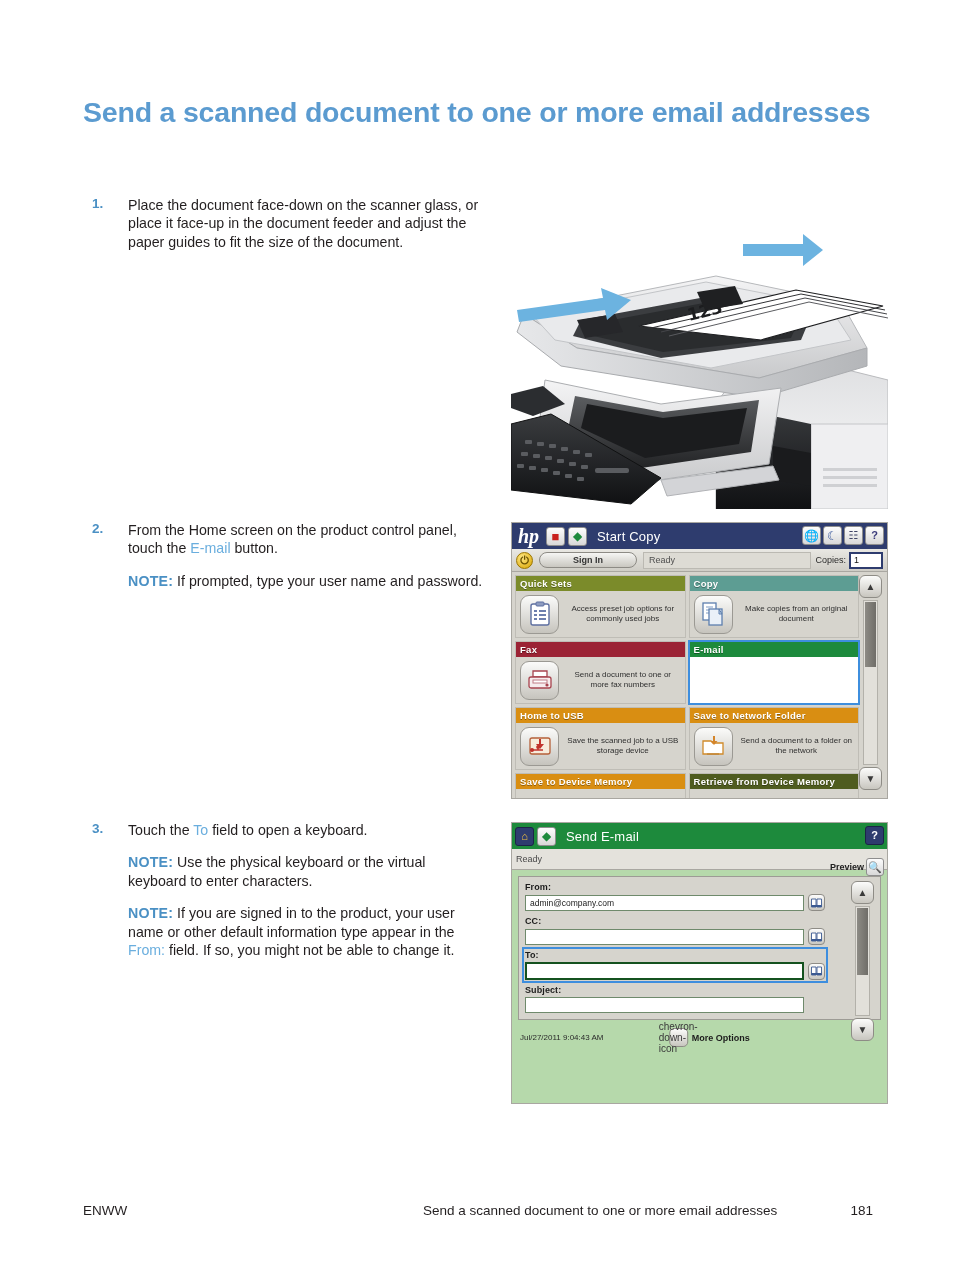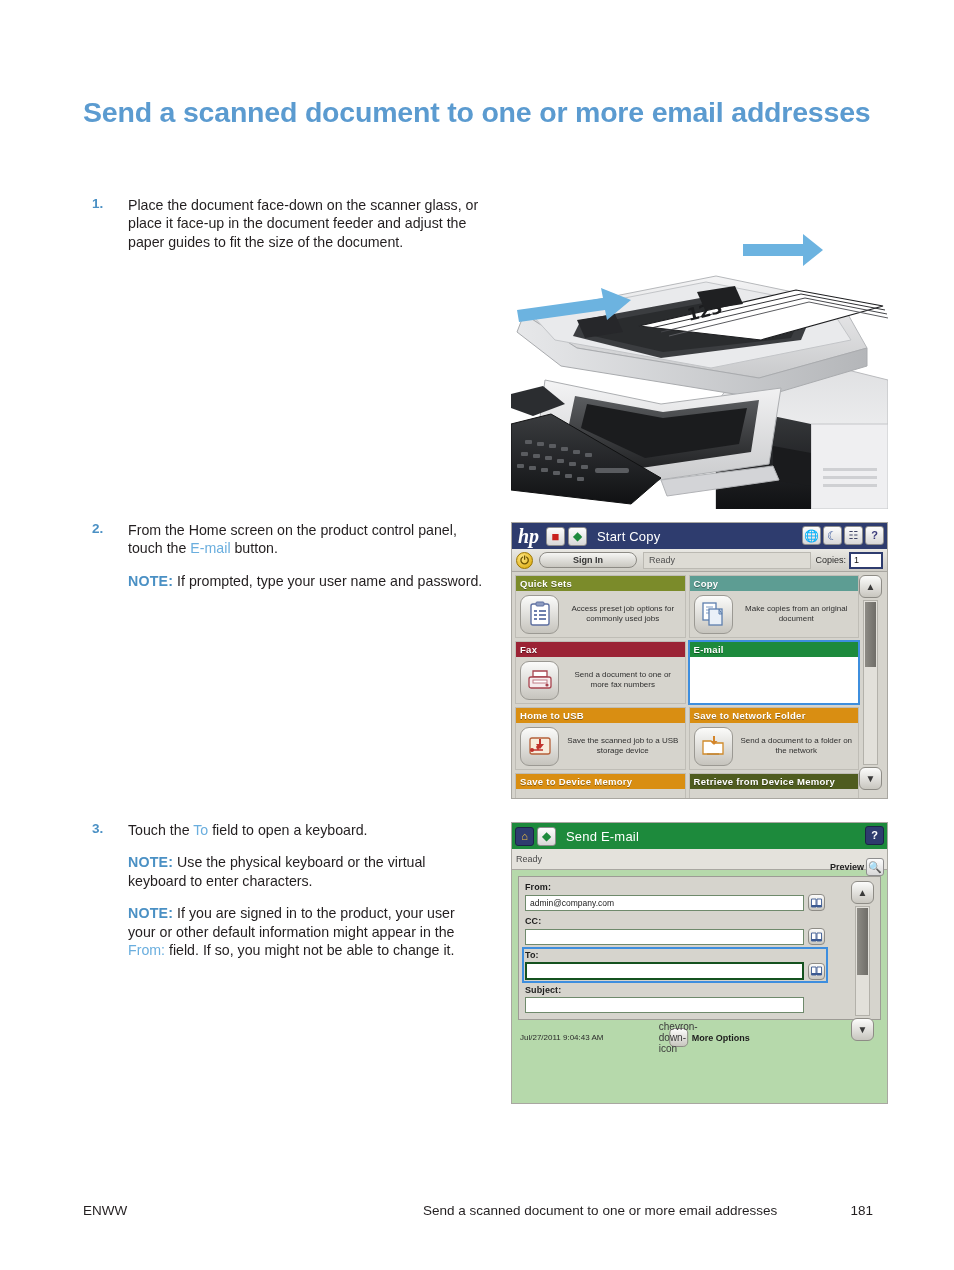--- a/index.html
+++ b/index.html
@@ -290,21 +290,21 @@
   <div class="step" id="step3">
     <span class="step-num">3.</span>
     <div class="step-body">
       <span>Touch the </span><span class="accent">To</span><span> field to open a keyboard.</span>
       <div class="note">
         <span class="lbl">NOTE:</span>
         <span>Use the physical keyboard or the virtual keyboard to enter characters.</span>
       </div>
       <div class="note">
         <span class="lbl">NOTE:</span>
-        <span>If you are signed in to the product, your user your or other default information might appear in the </span><span class="accent">From:</span><span> field. If so, you might not be able to change it.</span>
+        <span>If you are signed in to the product, your user name or other default information type appear in the </span><span class="accent">From:</span><span> field. If so, you might not be able to change it.</span>
       </div>
     </div>
   </div>
 </div>
 
 <div class="fig-printer">
   <svg width="377" height="281" viewBox="0 0 377 281">
     <defs>
       <linearGradient id="gLight" x1="0" y1="0" x2="0" y2="1">
         <stop offset="0" stop-color="#f4f4f5"></stop>

